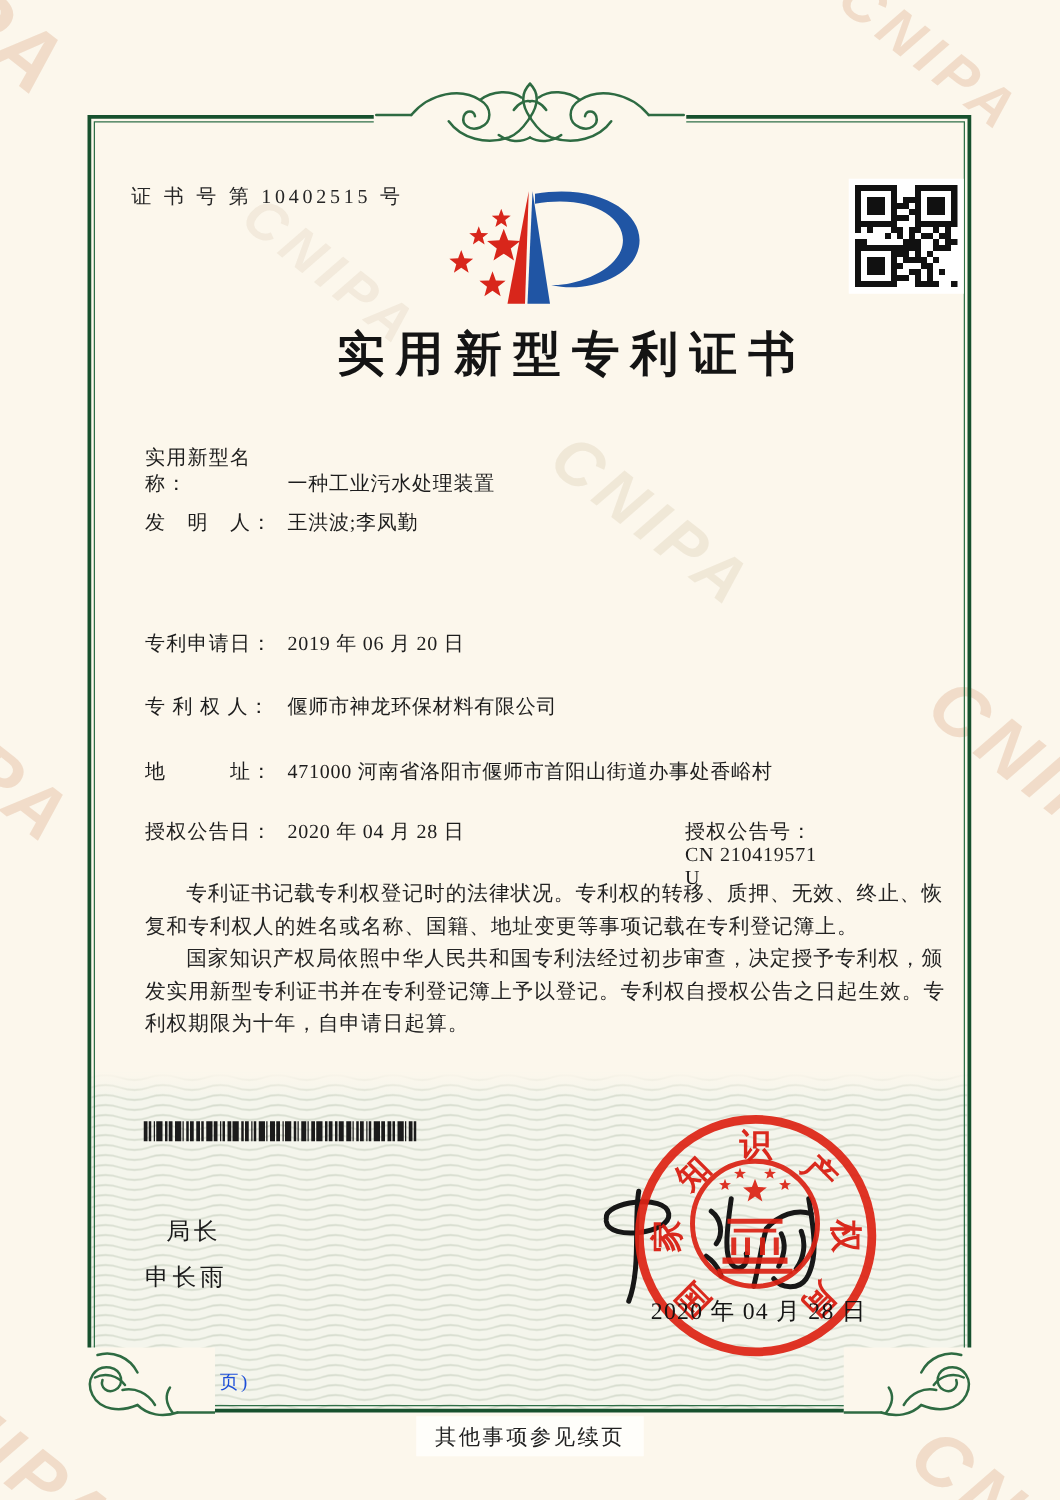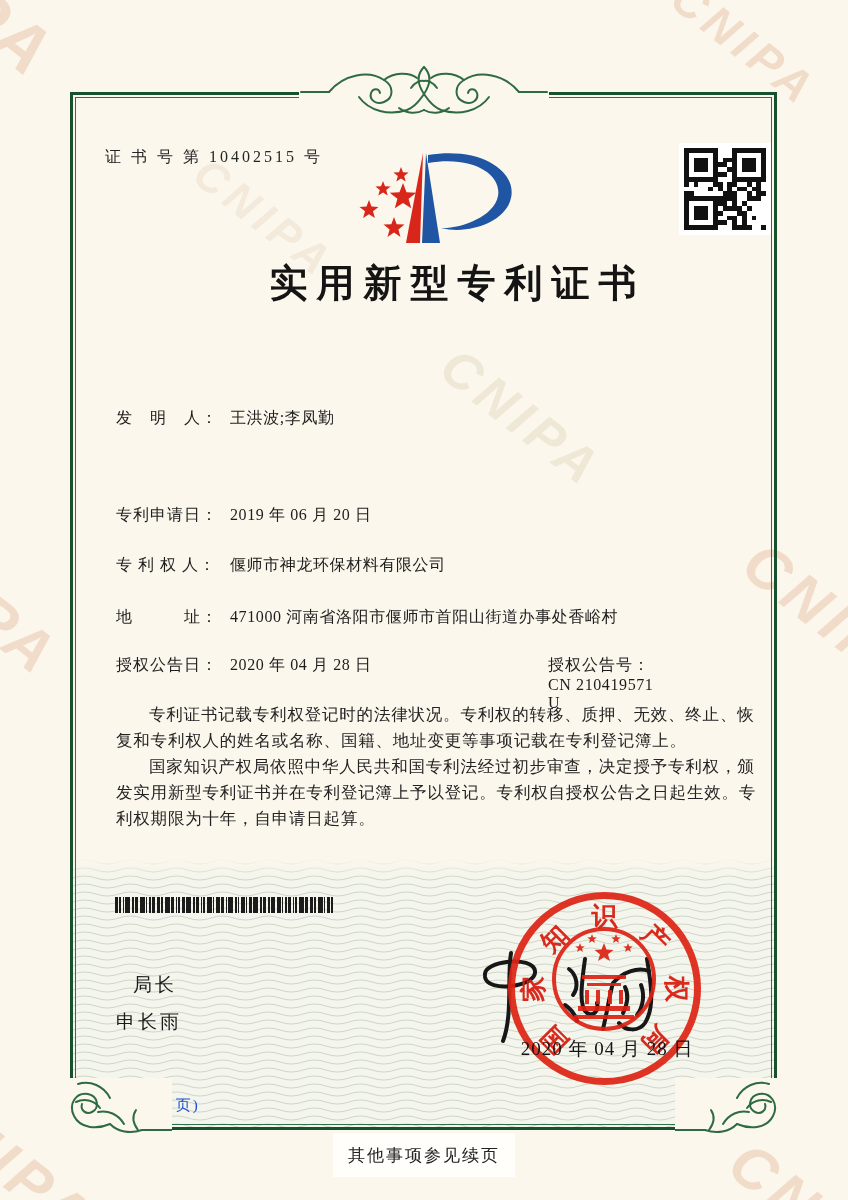--- a/index.html
+++ b/index.html
@@ -81,21 +81,21 @@
     font-size:26px;font-weight:700;color:rgba(216,30,18,.95);transform-origin:center;
   }
   .seal-emblem{position:absolute;left:44px;top:28px;width:104px;height:118px;}
   .seal-date{
     position:absolute;left:512px;top:1036px;width:190px;text-align:center;
     font-size:19px;letter-spacing:1px;color:#141414;z-index:6;
   }
   
   .page-info{position:absolute;left:70px;top:1096px;width:707px;text-align:left;font-size:15px;letter-spacing:2px;z-index:3;color:#1d4ed8;}
   .cont-note{
-    position:absolute;left:333px;top:1133px;width:182px;height:44px;z-index:3;
+    position:absolute;left:333px;top:1133px;width:182px;height:32px;z-index:3;
     background:#fffefa;display:flex;align-items:center;justify-content:center;
     font-size:17px;letter-spacing:2px;color:#222;
   }
   .green-stroke{stroke:#2e6b42;fill:none;stroke-width:2;stroke-linecap:round;}
 </style>
 </head>
 <body>
 
 <div class="page">
 
@@ -253,20 +253,23 @@
         <rect x="10" y="16" width="1" height="1" fill="#111"></rect>
         <rect x="11" y="16" width="1" height="1" fill="#111"></rect>
         <rect x="12" y="16" width="1" height="1" fill="#111"></rect>
         <rect x="13" y="16" width="1" height="1" fill="#111"></rect>
         <rect x="16" y="16" width="1" height="1" fill="#111"></rect>
       </svg>
   </div>
 
   <div class="title">实用新型专利证书</div>
 
+  <div class="row r0">
+    <span class="f-label">实用新型名称：</span><span class="f-value">一种工业污水处理装置</span>
+  </div>
   <div class="row r1">
     <span class="f-label">发　明　人：</span><span class="f-value">王洪波;李凤勤</span>
   </div>
   <div class="row r3">
     <span class="f-label">专利申请日：</span><span class="f-value">2019 年 06 月 20 日</span>
   </div>
   <div class="row r4">
     <span class="f-label">专 利 权 人：</span><span class="f-value">偃师市神龙环保材料有限公司</span>
   </div>
   <div class="row r5">

